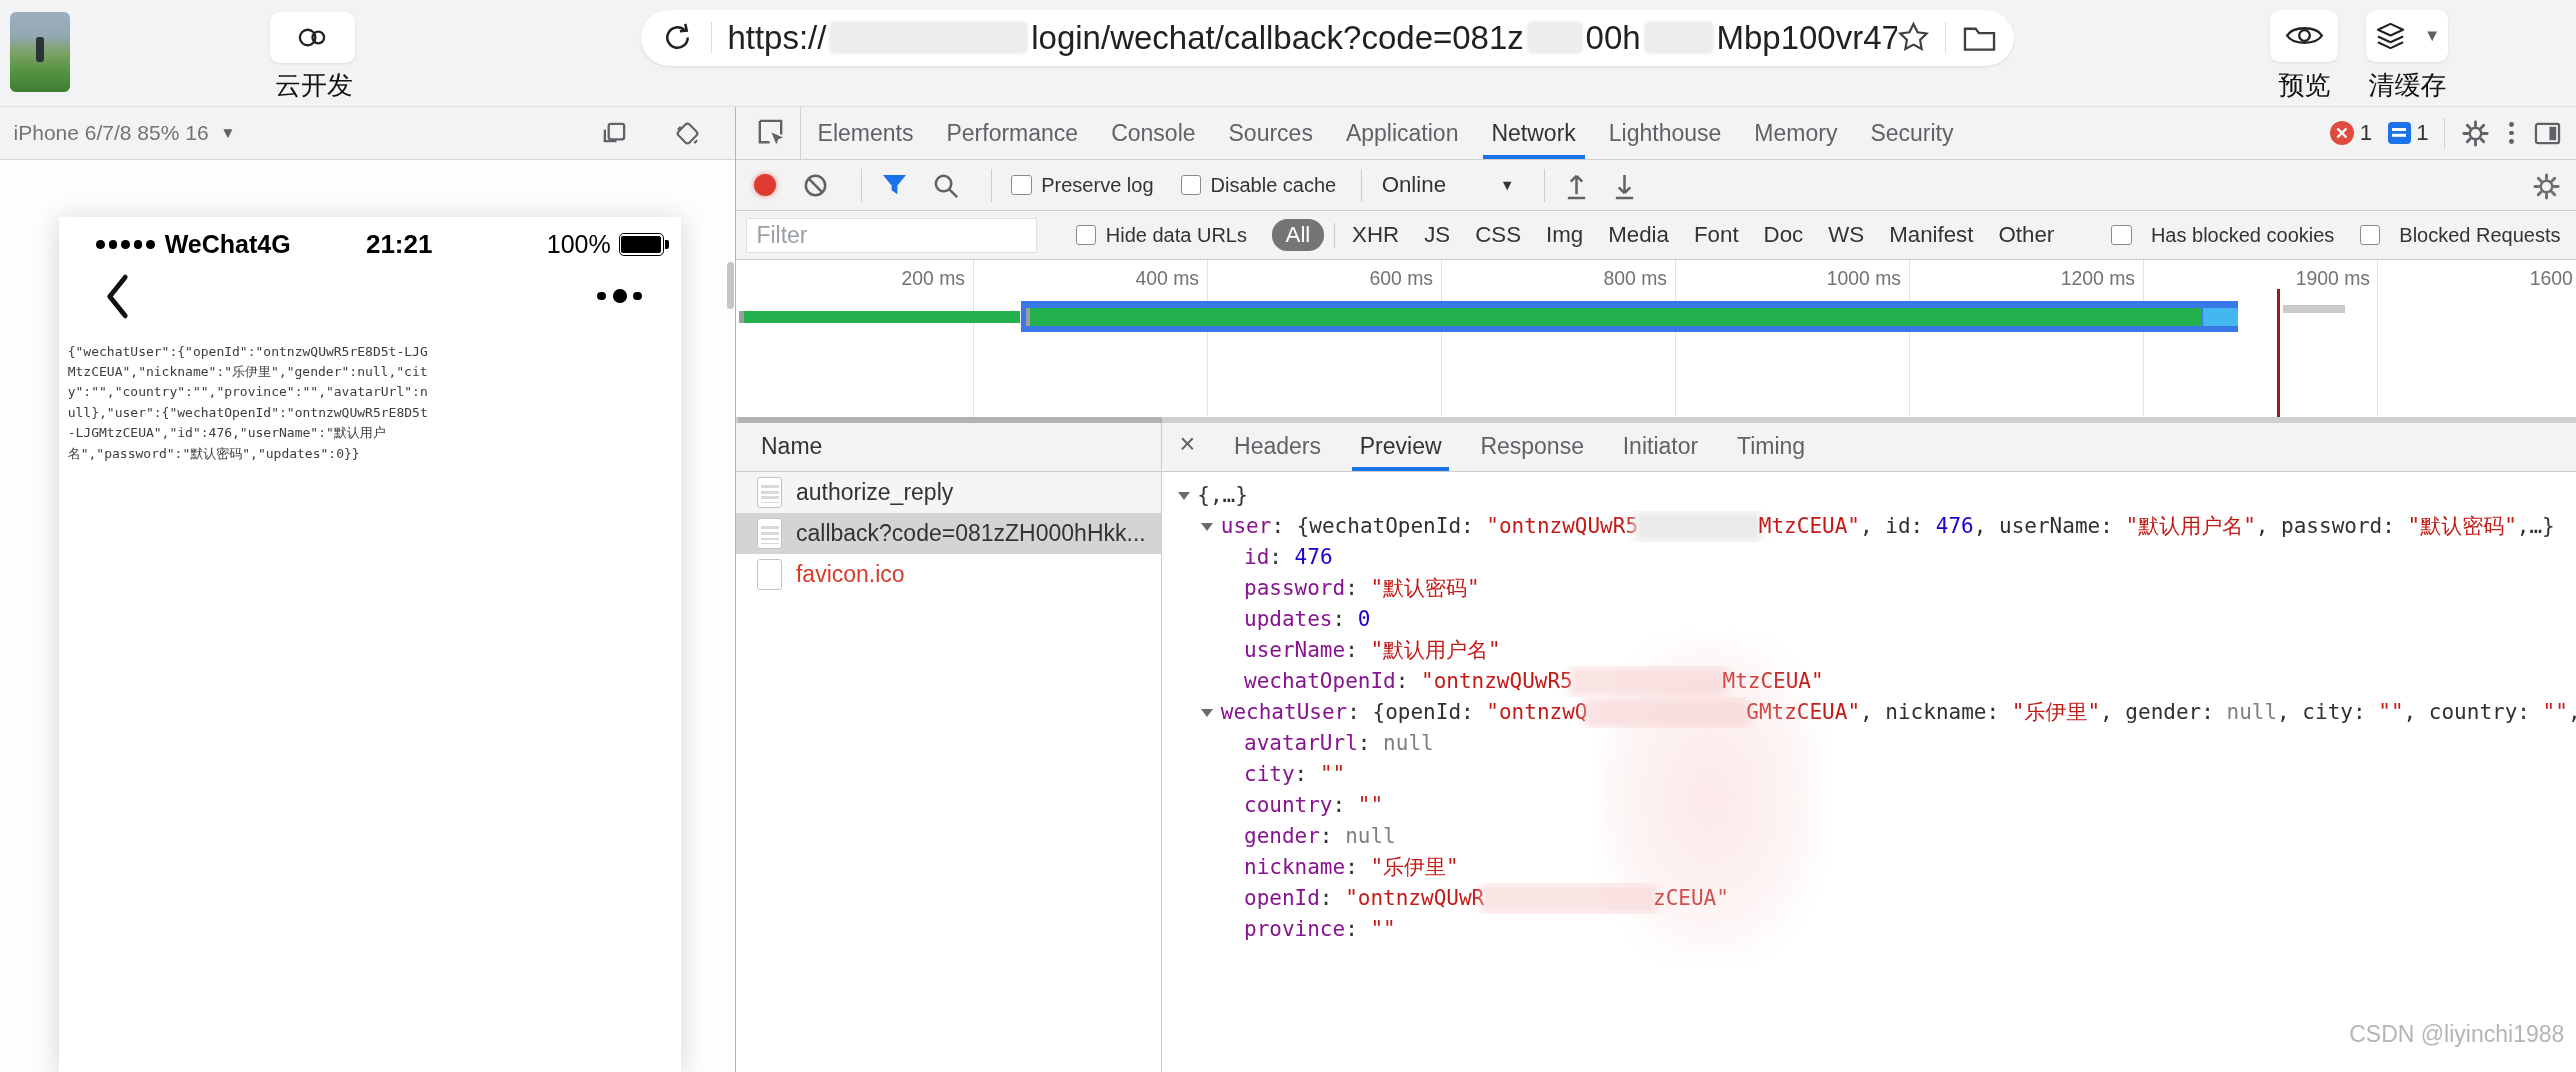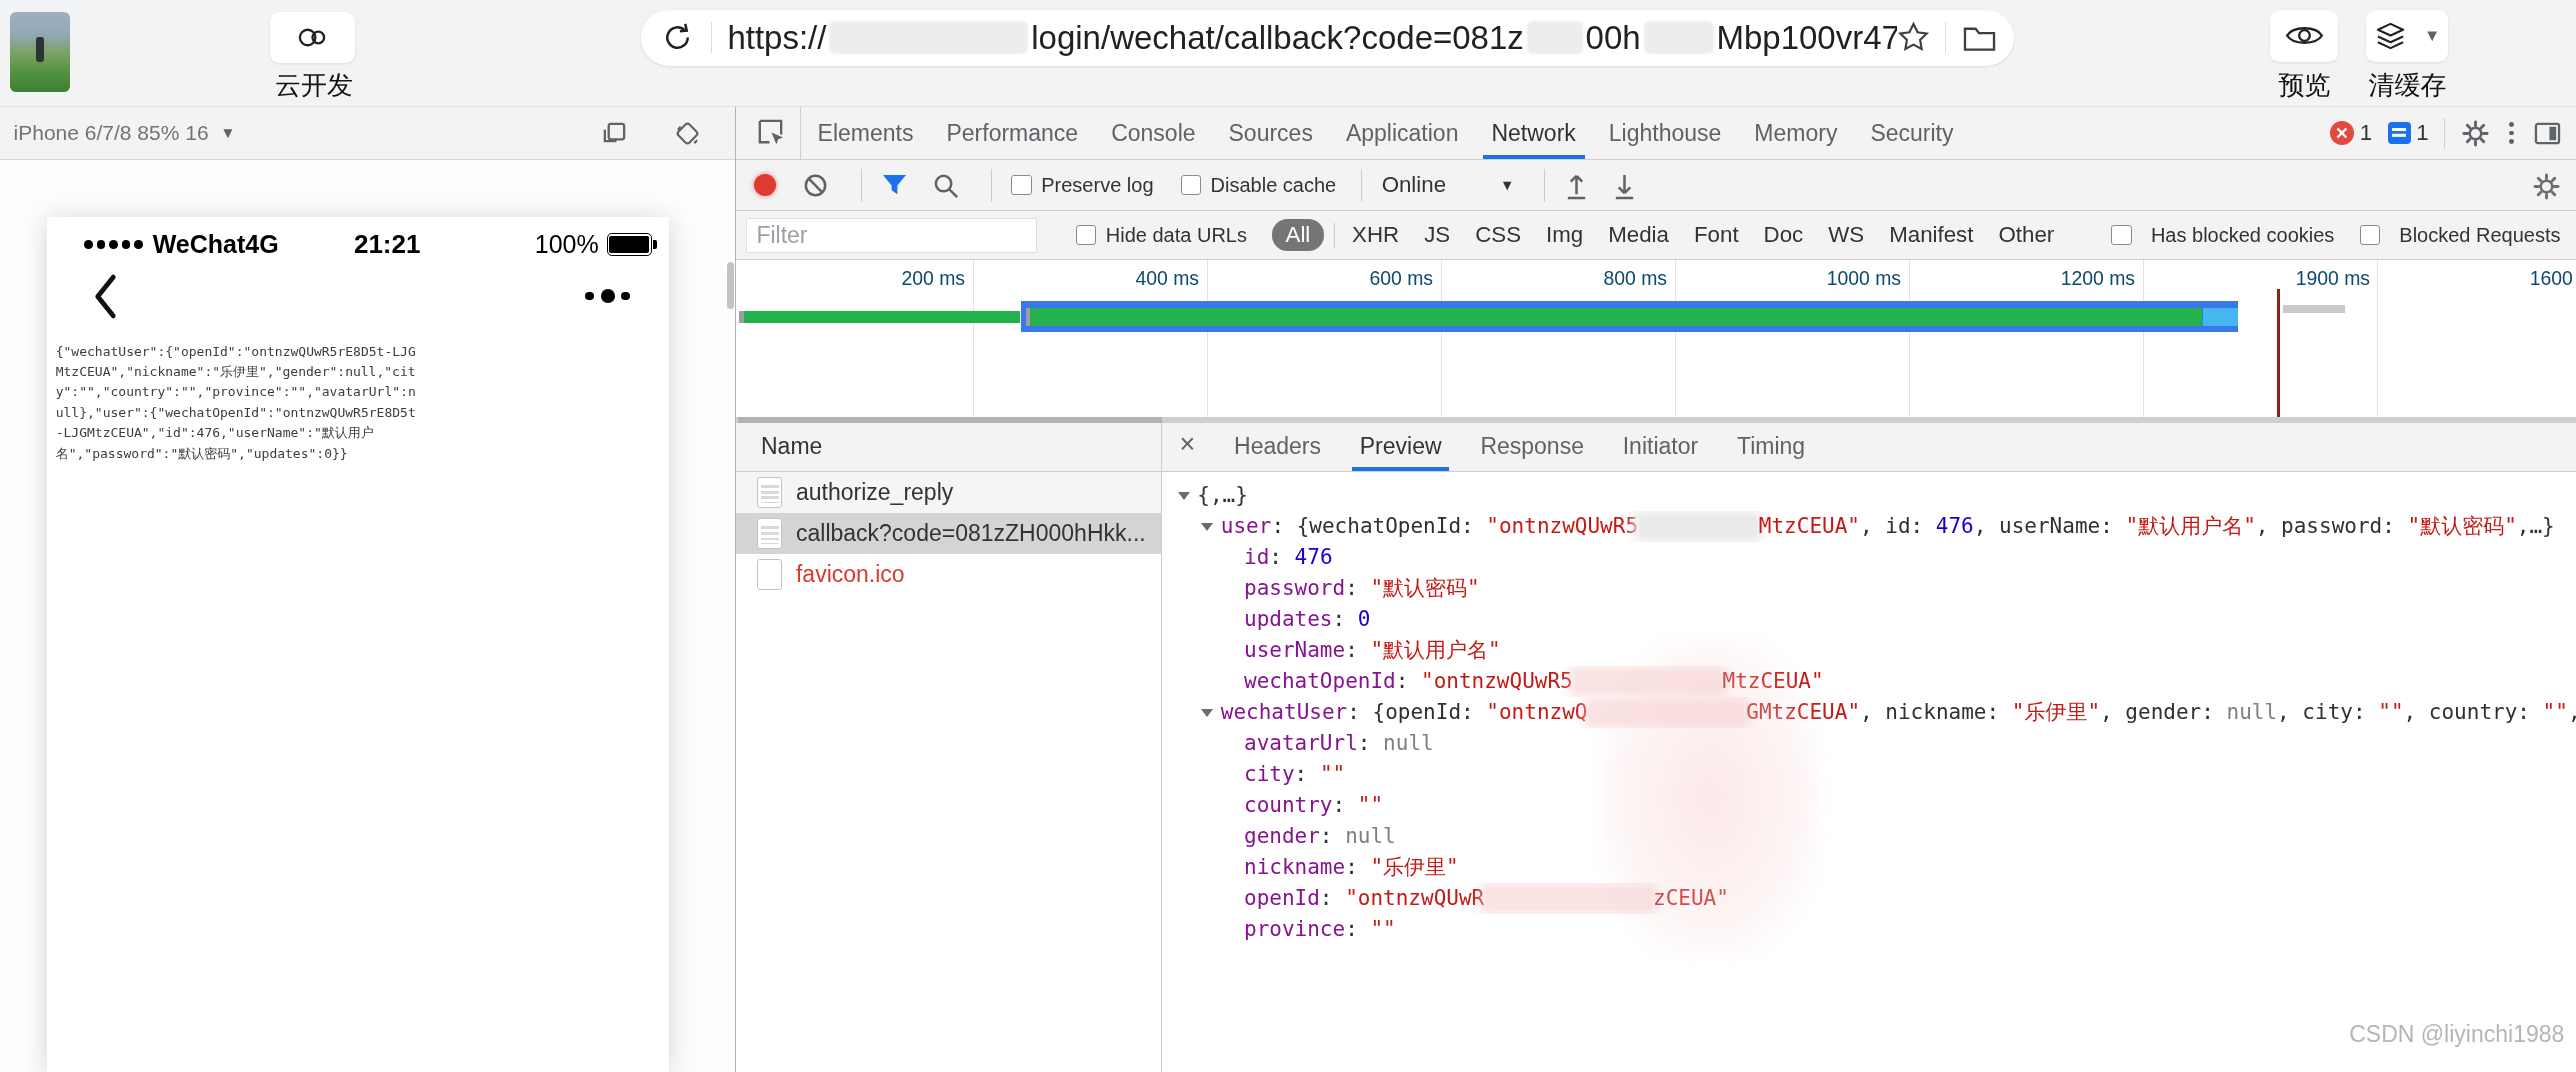--- a/index.html
+++ b/index.html
@@ -20,21 +20,21 @@
   .url .redact { display:inline-block; height:33px; border-radius:5.8px; background:#ededed; filter:blur(1px); margin:0 2.9px; flex:0 0 auto; }
   .caret { font-size:16.5px; color:#5f6368; margin-left:9.7px; }
 
   
   .leftpane { position:absolute; left:0; top:107px; width:735px; height:966px; background:#fdfdfd; }
   .devicebar { position:absolute; left:0; top:0; width:100%; height:53px; background:#f3f3f3; border-bottom:1px solid #d6d6d6; display:flex; align-items:center; padding:0 13.6px; }
   .devicebar .dlabel { font-size:21px; color:#737373; }
   .devicebar .dcaret { font-size:15.5px; color:#5f6368; margin-left:11.7px; }
   .devicebar .spacer { flex:1; }
   .page-scroll-thumb { position:absolute; left:727px; top:155px; width:6.8px; height:47px; background:#c4c4c4; border-radius:3.9px; }
-  .phone { position:absolute; left:47px; top:110px; width:622px; height:856px; background:#fff; box-shadow:0 1.9px 25px rgba(0,0,0,.17); }
+  .phone { position:absolute; left:59px; top:110px; width:622px; height:856px; background:#fff; box-shadow:0 1.9px 25px rgba(0,0,0,.17); }
   .statusbar { display:flex; align-items:center; height:47px; padding:7.8px 17.5px 0 37px; }
   .sigdots { display:flex; gap:3.9px; margin-right:9.7px; }
   .sigdots i { width:8.7px; height:8.7px; border-radius:50%; background:#000; }
   .carrier { font-size:25px; font-weight:600; color:#000; }
   .stime { flex:1; text-align:center; font-size:26px; font-weight:600; color:#000; margin-left:-39px; }
   .batwrap { display:flex; align-items:center; gap:7.8px; }
   .batpct { font-size:25px; color:#000; }
   .battery { position:relative; width:45px; height:23px; border:1.9px solid #000; border-radius:4.9px; }
   .battery::before { content:""; position:absolute; inset:1.9px; background:#000; border-radius:1.9px; }
   .battery::after { content:""; position:absolute; right:-6.8px; top:5.8px; width:3.9px; height:9.7px; background:#000; border-radius:0 1.9px 1.9px 0; }
@@ -75,21 +75,21 @@
   .filter-input { width:291px; height:35px; background:#fff; border:1px solid #e0e0e0; font-size:23px; color:#333; padding:0 9.7px; margin-right:39px; }
   .filter-input::placeholder { color:#9aa0a6; }
   .pill { font-size:22.3px; color:#333; margin-right:25px; white-space:nowrap; }
   .pill.selected { background:#757575; color:#fff; border-radius:15.5px; padding:2.9px 13.6px; margin-right:9.7px; }
   .pill-div { width:1px; height:25px; background:#ccc; margin-right:17.5px; }
   .fr-right { margin-left:auto; display:flex; align-items:center; gap:9.7px; }
   .fr-right .tlabel { margin-right:15.5px; }
 
   .overview { position:relative; height:157px; background:#fff; overflow:hidden; }
   .gridline { position:absolute; top:0; bottom:0; width:1px; background:#e3e3e3; }
-  .ticklabel { position:absolute; top:6.8px; width:136px; text-align:right; font-size:19.4px; color:#0c4a6e; white-space:nowrap; }
+  .ticklabel { position:absolute; top:6.8px; width:136px; text-align:right; font-size:19.4px; color:#737373; white-space:nowrap; }
   .ov-bar { position:absolute; }
   .load-line { position:absolute; width:2.9px; top:29px; bottom:0; }
   .ov-divider { position:relative; height:5.8px; background:#cfcfcf; }
   .ov-divider .thumbseg { position:absolute; left:1.9px; top:0; height:5.8px; width:424px; background:#b2b2b2; }
 
   .netsplit { position:relative; display:flex; height:649px; }
   .reqcol { width:426px; flex:0 0 auto; border-right:1px solid #ccc; background:#fff; }
   .reqhdr { height:49px; background:#f3f3f3; border-bottom:1px solid #ccc; display:flex; align-items:center; padding-left:25px; font-size:23px; color:#333; }
   .reqrow { height:41px; display:flex; align-items:center; gap:13.6px; padding-left:21.4px; white-space:nowrap; overflow:hidden; }
   .reqrow.striped { background:#f5f5f5; }

